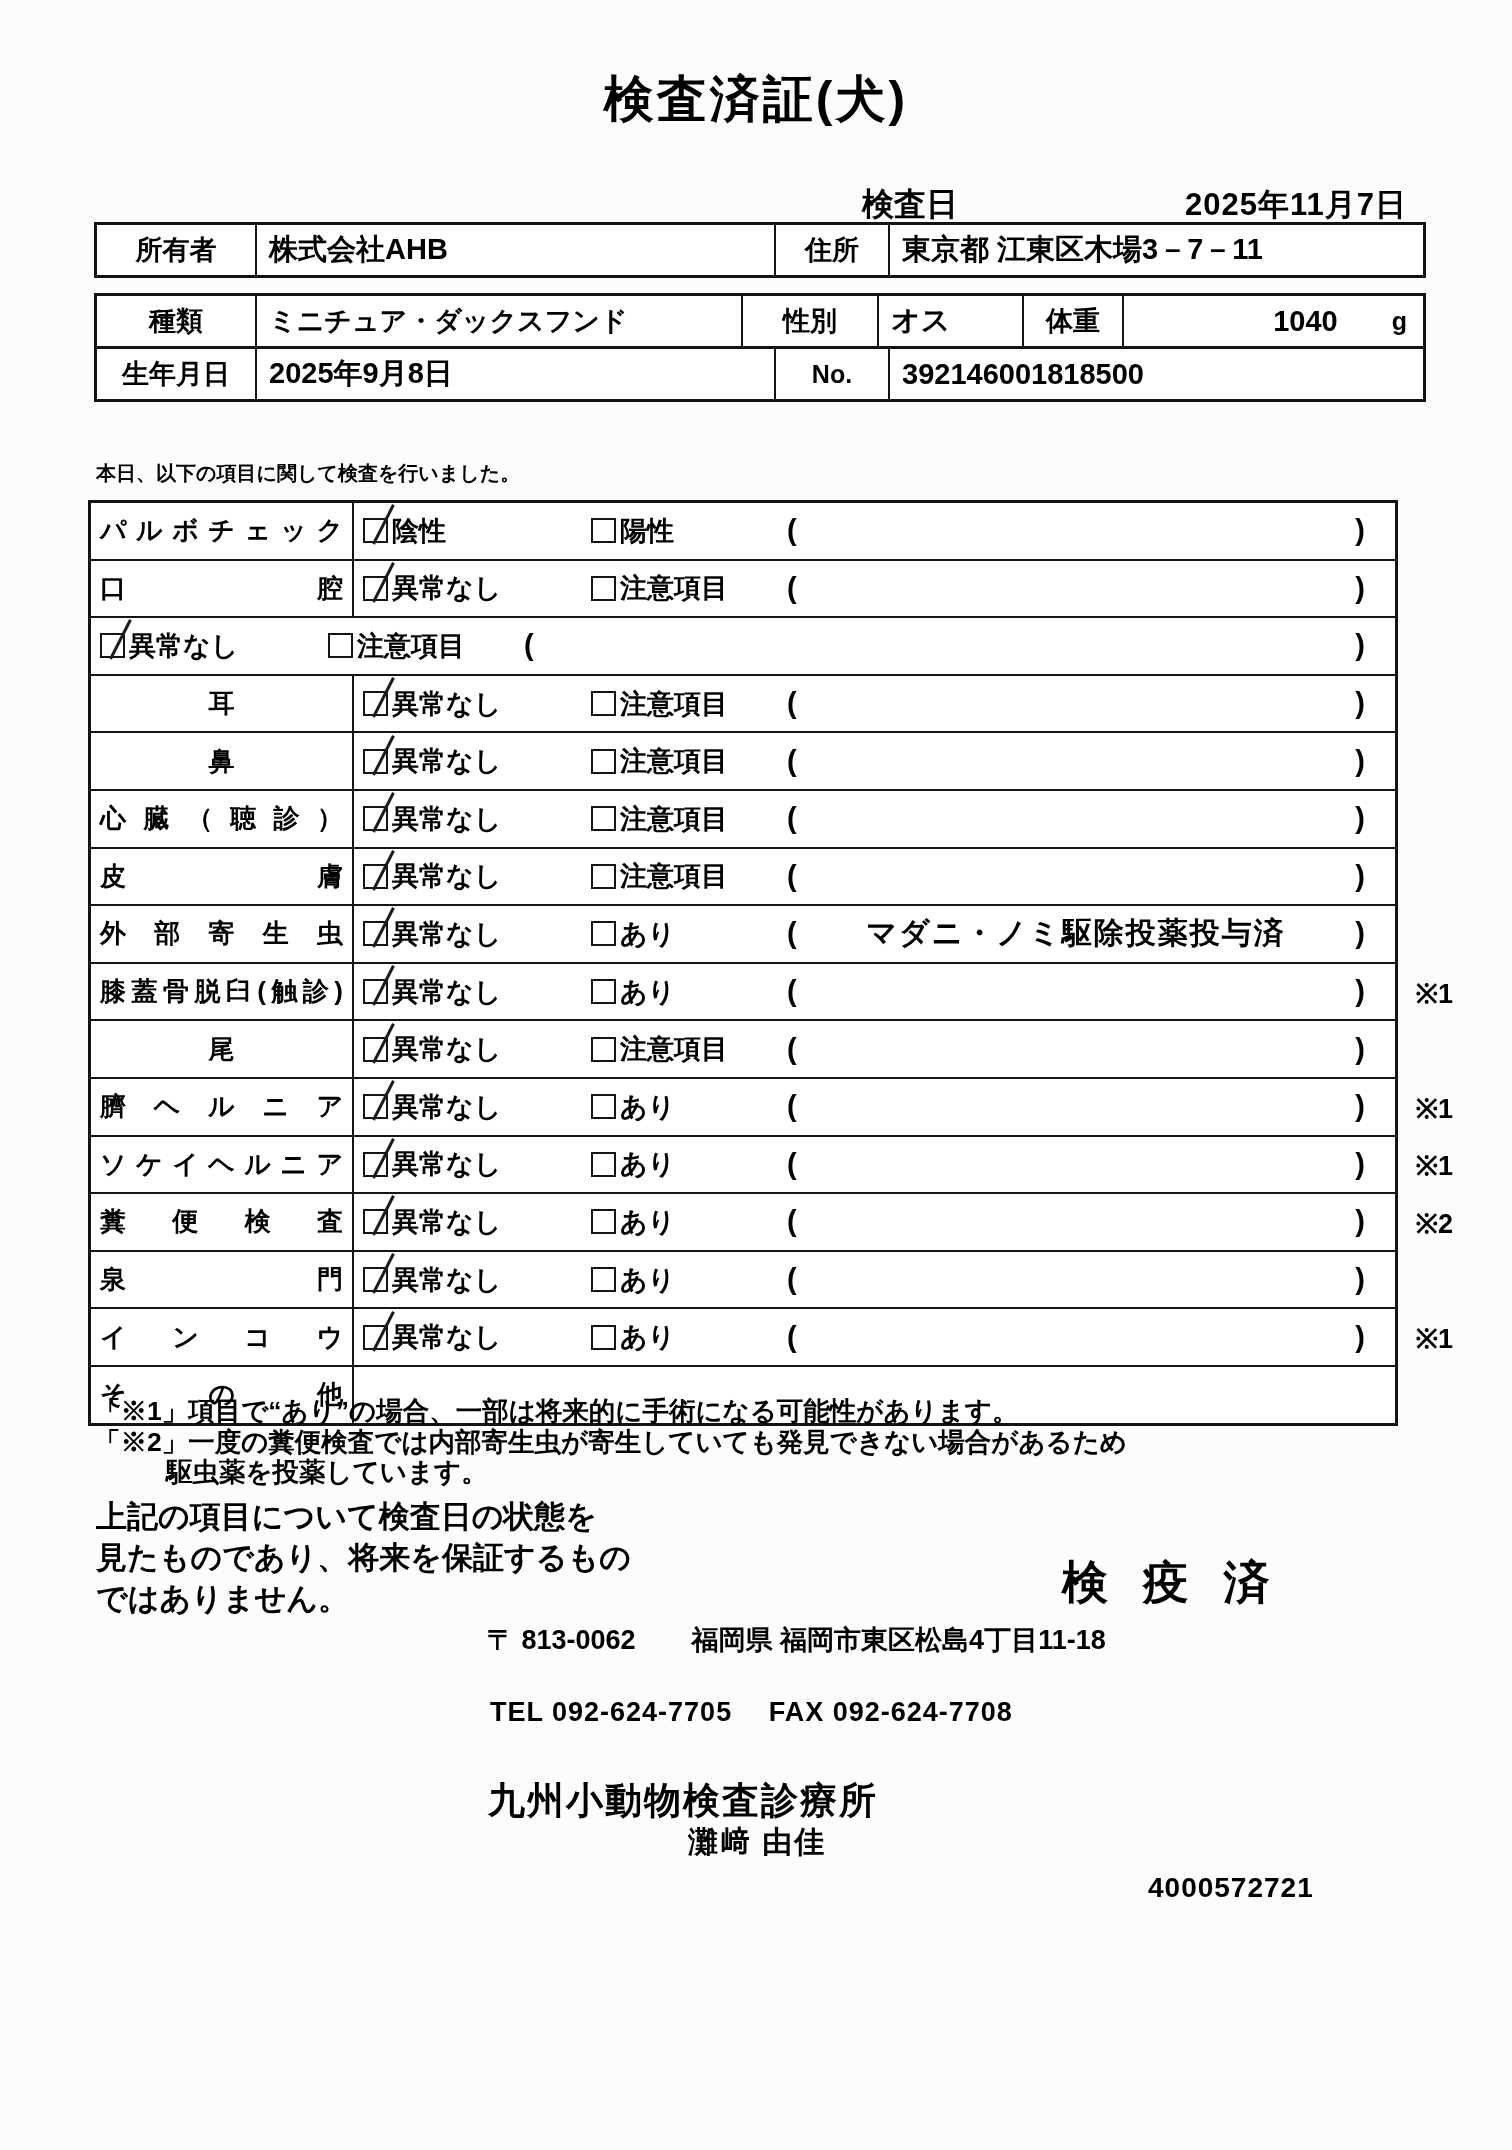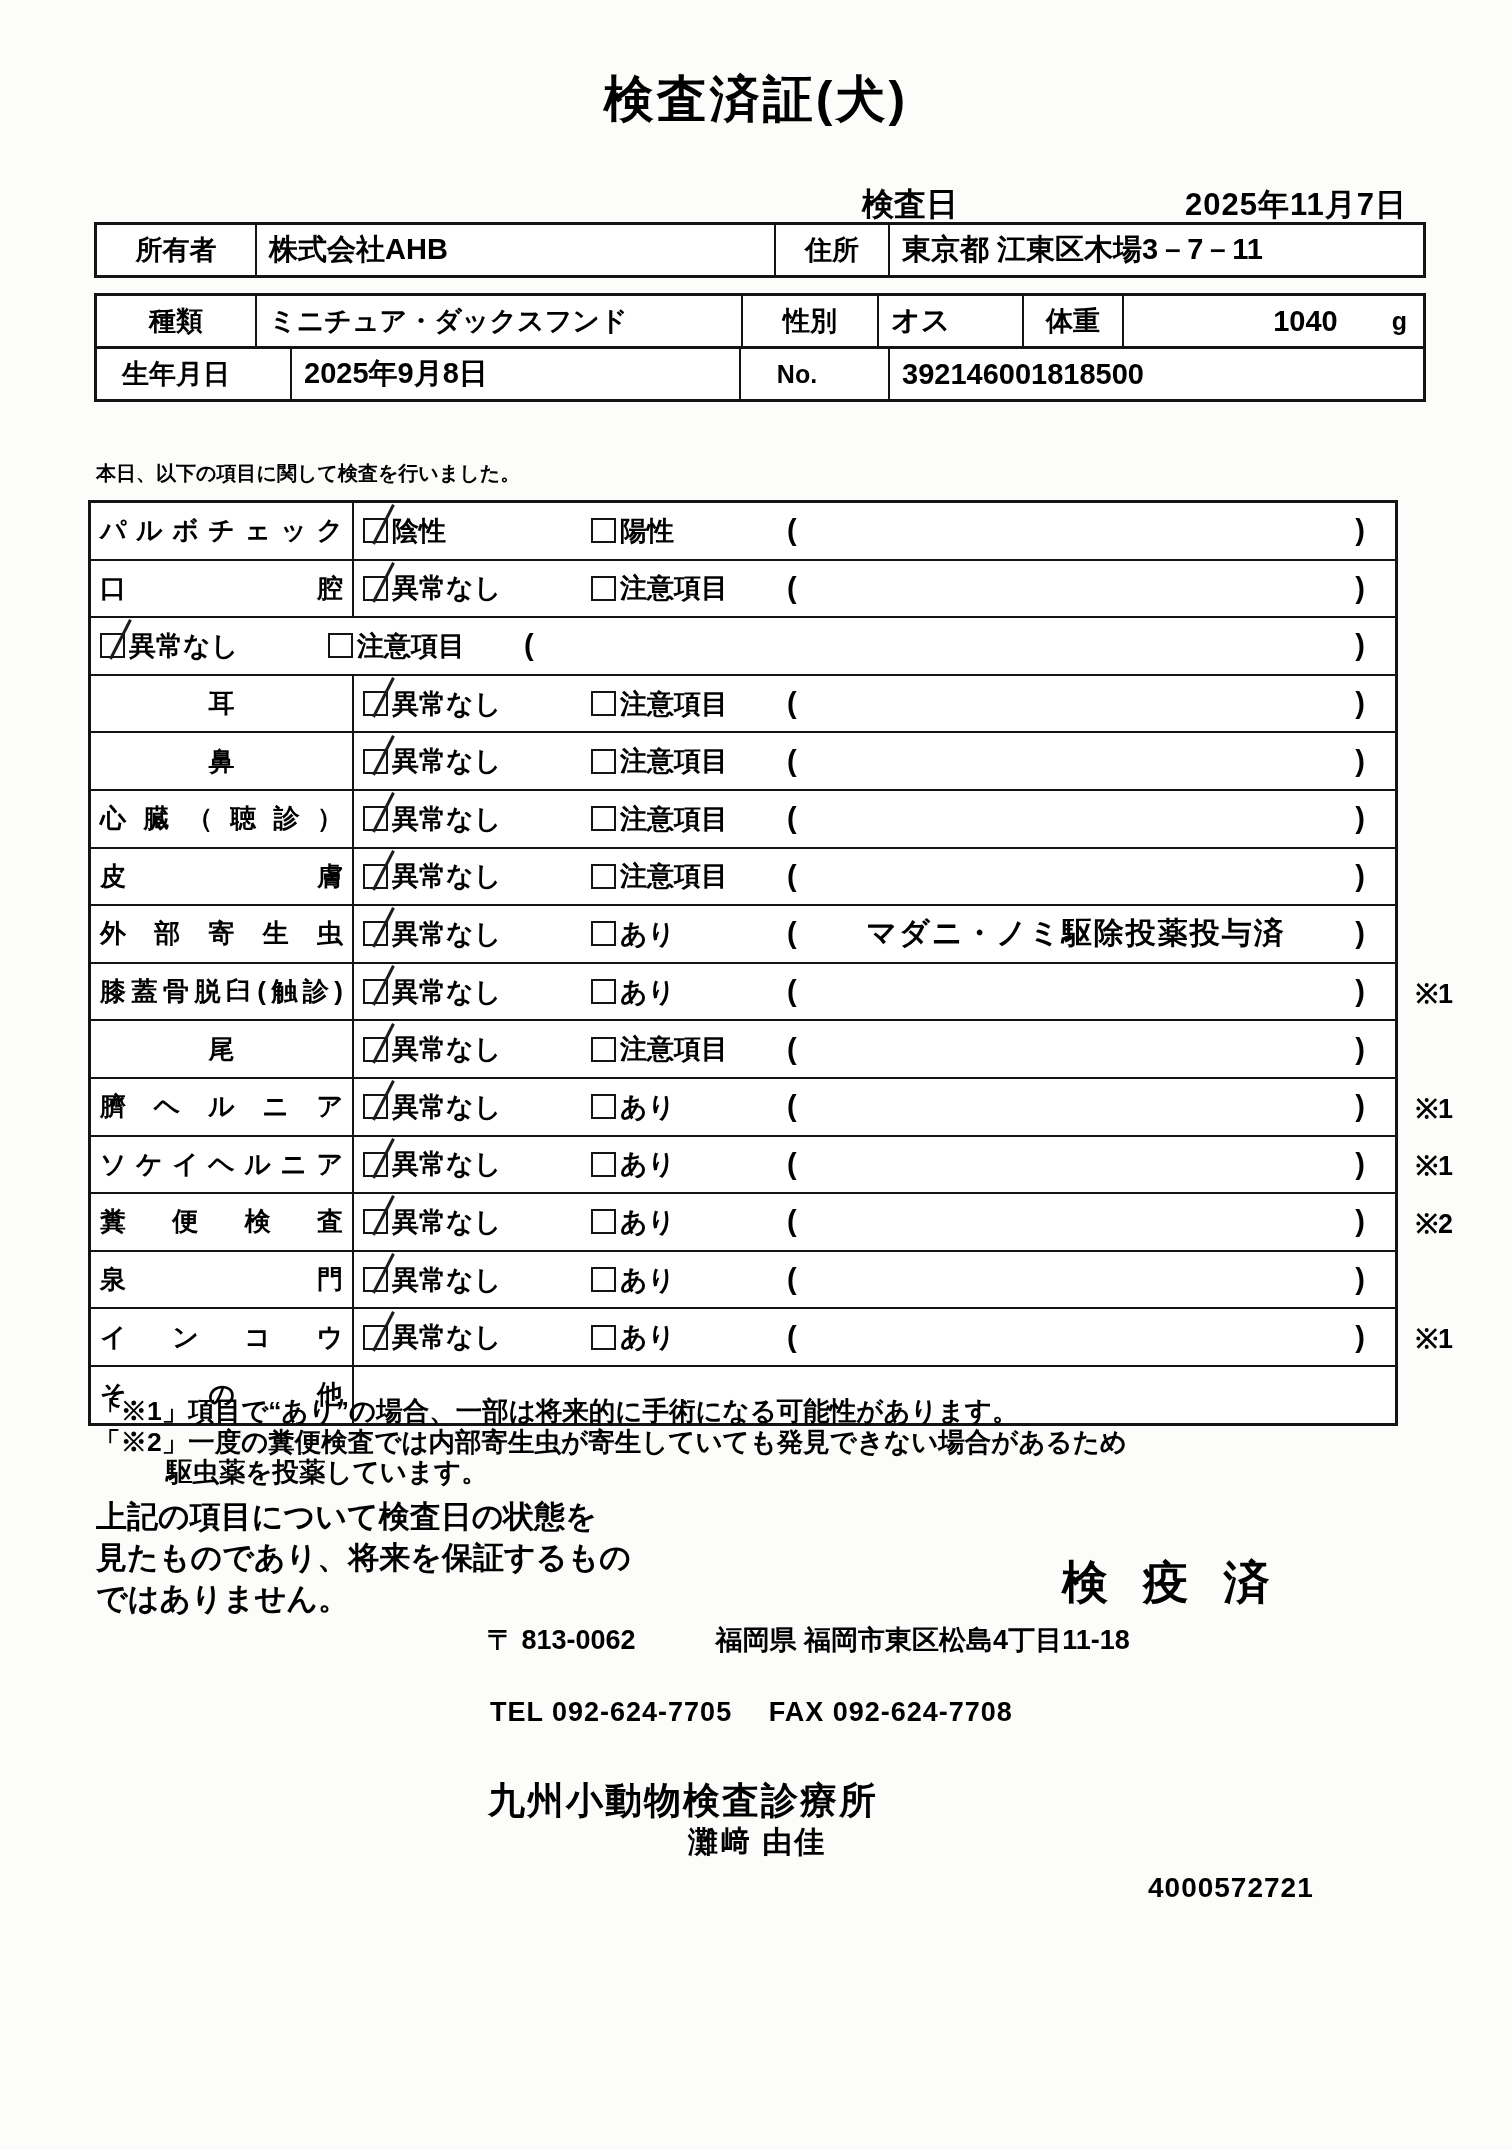--- a/index.html
+++ b/index.html
@@ -14,21 +14,21 @@
   }
   .date-label { position:absolute; top:183px; left:862px; font-size:32px; }
   .date-value { position:absolute; top:184px; left:1185px; font-size:31px; letter-spacing:1px; }
 
   .info-row {
     position:absolute; left:94px; width:1332px; height:56px;
     display:flex; border:3px solid #141414; box-sizing:border-box; background:#fff;
   }
   .row-a { top:222px; }
   .row-b { top:293px; }
-  .row-c { top:346px;gap:35px; }
+  .row-c { top:346px; }
   .cell { display:flex; align-items:center; box-sizing:border-box; }
   .cell + .cell { border-left:2.5px solid #141414; }
   .cell.lab { justify-content:center; font-size:27px; }
   .cell.val { padding-left:12px; font-size:29px; }
   .w-lab1 { width:158px; }
   .w-val1 { flex:1; }
   .w-lab2 { width:114px; }
   .w-val2 { width:535px; }
   .w-sexl { width:136px; } .w-sexv { width:145px; } .w-wtl { width:100px; }
   .w-wtv  { width:301px; justify-content:flex-end; padding-right:16px;gap:34px; }
@@ -65,21 +65,21 @@
   }
   .pcontent { font-size:30px; letter-spacing:2px; }
   .note { position:absolute; right:-58px; top:50%; transform:translateY(-50%); font-size:27px; }
 
   .notes { position:absolute; top:1396px; left:94px; font-size:26.5px; line-height:30.5px; }
   .notes .indent { padding-left:72px; }
 
   .disclaimer { position:absolute; top:1496px; left:96px; font-size:31px; line-height:41px; }
   .stamp { position:absolute; top:1552px; left:1062px; font-size:46px; letter-spacing:11px; }
 
-  .clinic-postal { position:absolute; top:1622px; left:487px; font-size:27px; display:flex; gap:80px;align-items:flex-end; }
+  .clinic-postal { position:absolute; top:1622px; left:487px; font-size:27px; display:flex; gap:56px;align-items:flex-end; }
   .clinic-tel { position:absolute; top:1694px; left:490px; font-size:27px; letter-spacing:1px; }
   .clinic-name { position:absolute; top:1776px; left:488px; font-size:37px; letter-spacing:2px; }
   .clinic-vet { position:absolute; top:1822px; left:688px; font-size:30px; letter-spacing:2px; }
   .serial { position:absolute; top:1872px; left:1148px; font-size:28px; letter-spacing:1px; }
 </style>
 </head>
 <body>
 
 <div class="page">
 

